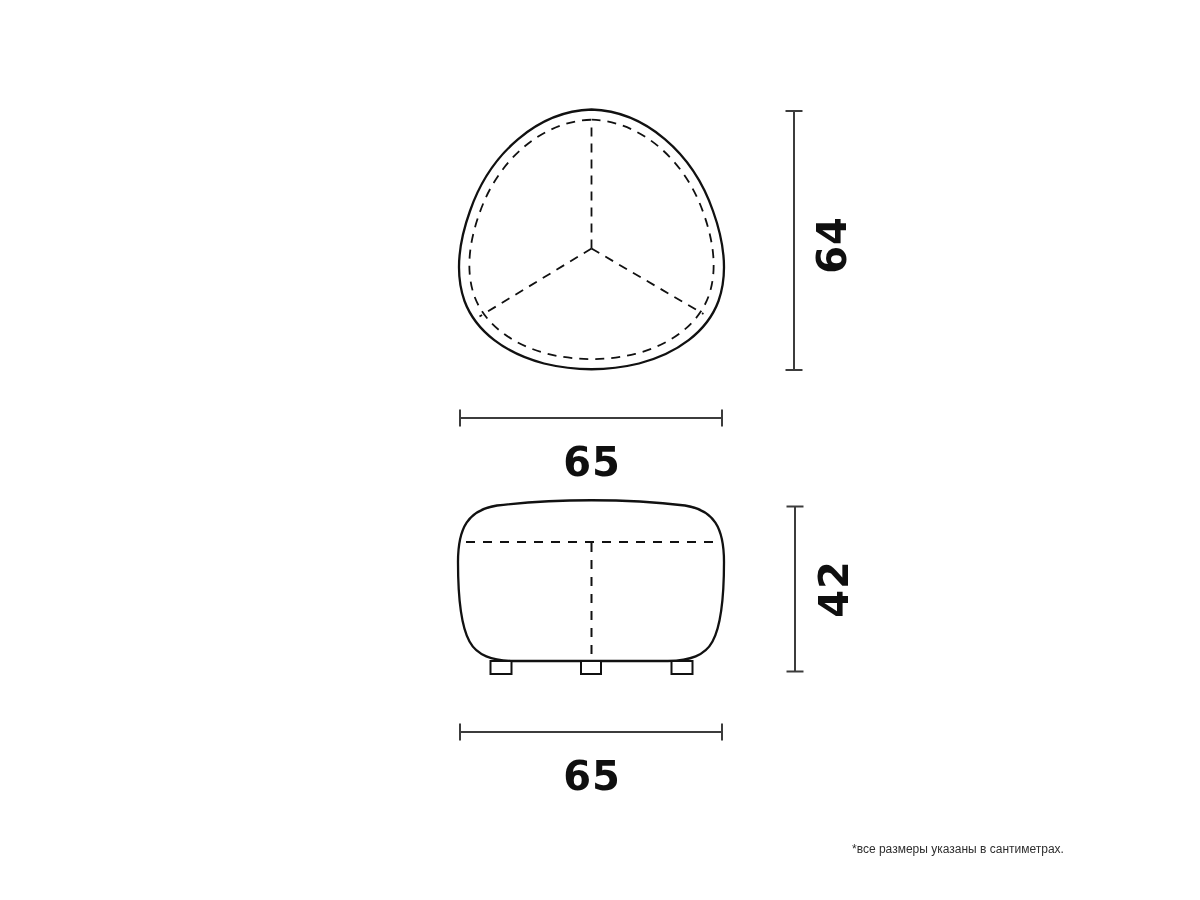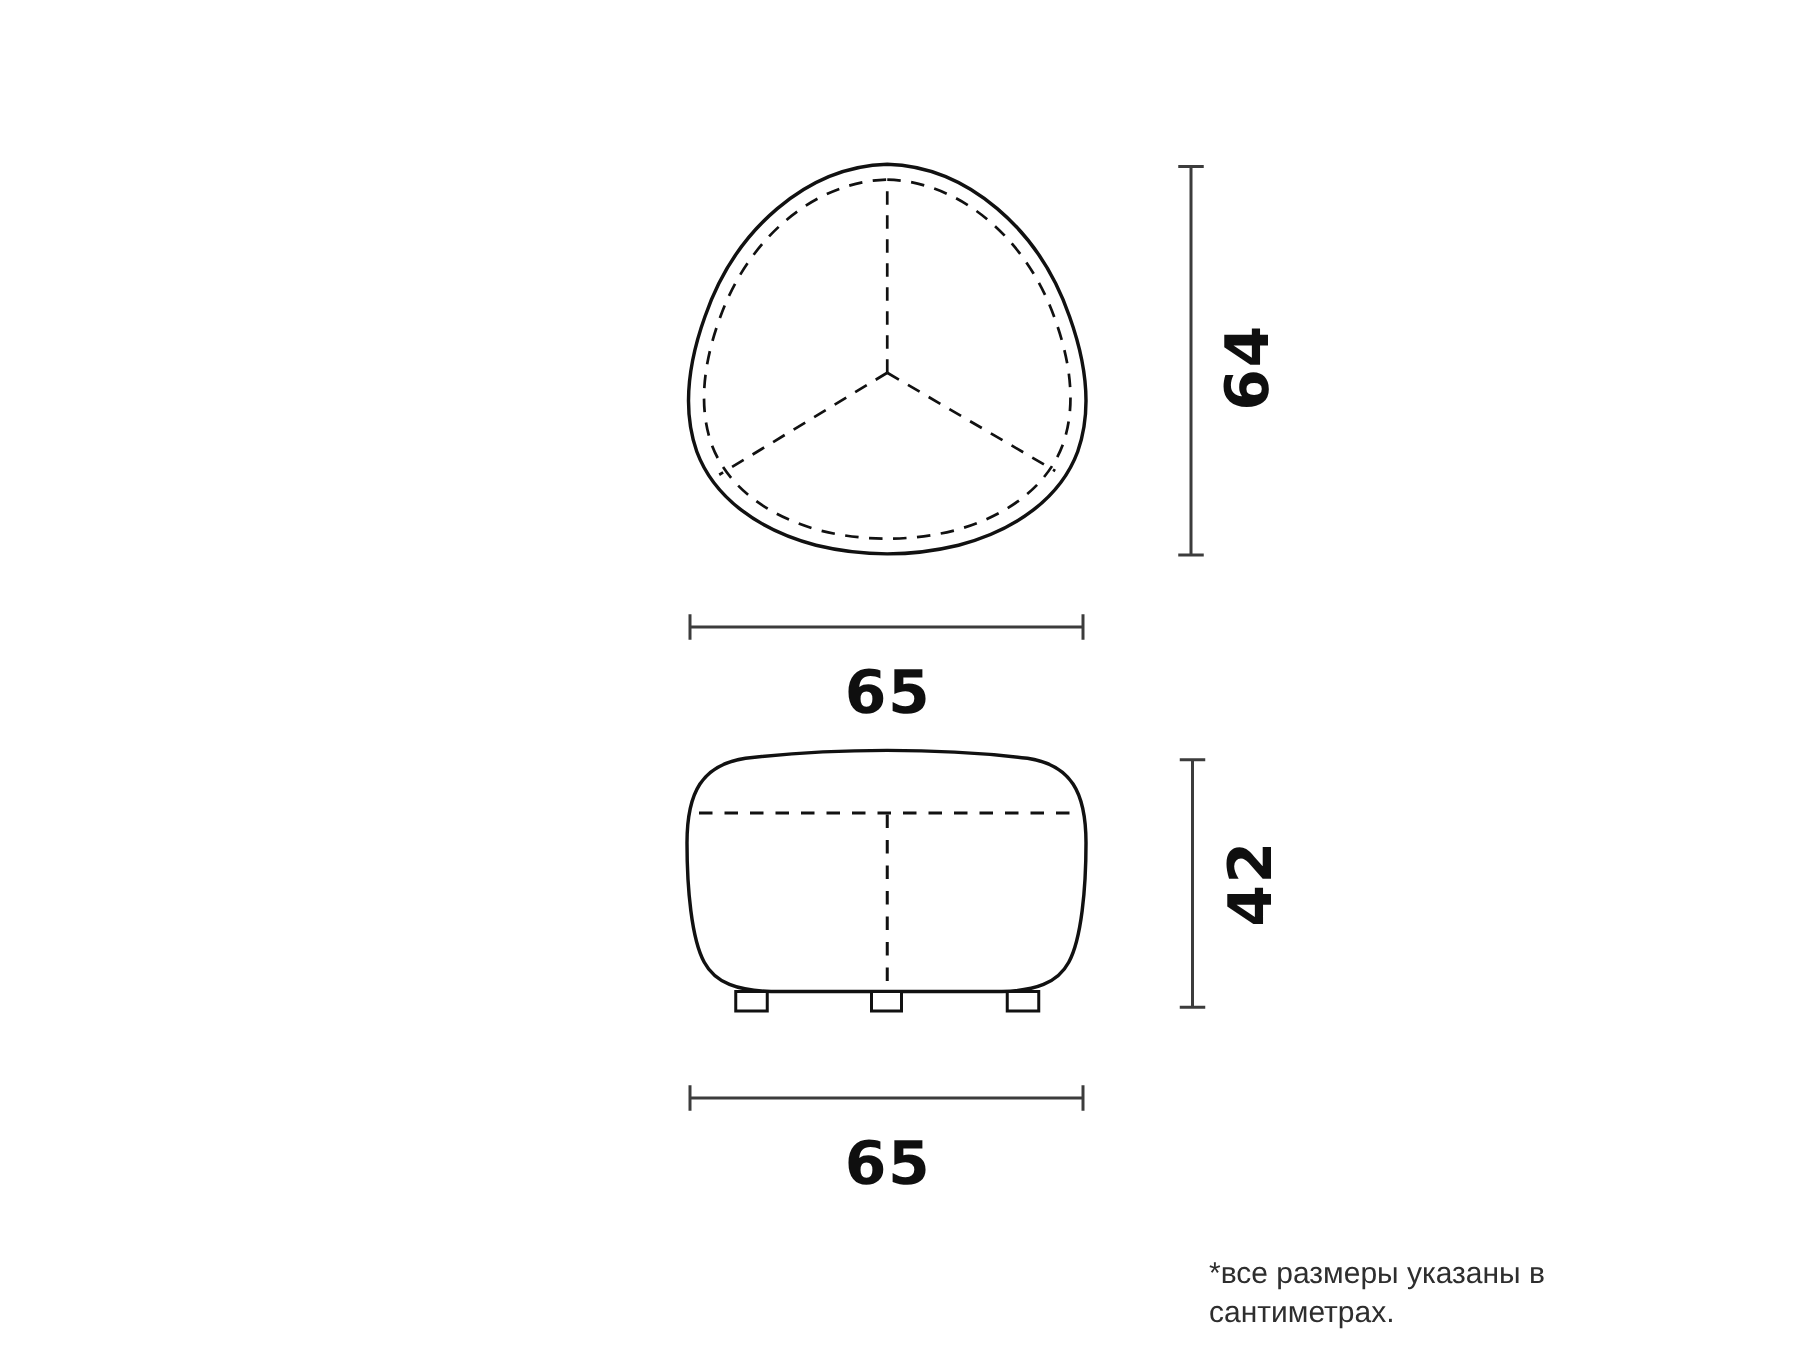--- a/index.html
+++ b/index.html
@@ -21,23 +21,24 @@
   .seam-front{fill:none;stroke:var(--ink);stroke-width:2;stroke-dasharray:9 8;}
   .leg{fill:var(--bg);stroke:var(--ink);stroke-width:2;}
   .dim{fill:none;stroke:var(--dim_line);stroke-width:2;}
   .dim-label{
     position:absolute;width:120px;height:44px;line-height:44px;
     text-align:center;font-family:"DejaVu Sans","Liberation Sans",sans-serif;
     font-weight:bold;font-size:40px;letter-spacing:1px;color:var(--label_text);
   }
   .dim-label.vertical{transform:rotate(-90deg);transform-origin:center center;}
   .footnote{
-    position:absolute;left:806px;top:836px;width:240px;
-    font-size:20px;line-height:26px;color:var(--note_text);
+    position:absolute;left:838px;top:836px;width:240px;
+    font-size:12px;line-height:26px;color:var(--note_text);
     font-family:"Liberation Sans",sans-serif;
+    text-align:center;
   }
 </style>
 </head>
 <body>
 
 <div class="canvas">
 
   <svg width="1200" height="900" viewBox="0 0 1200 900">
 
     <g>

